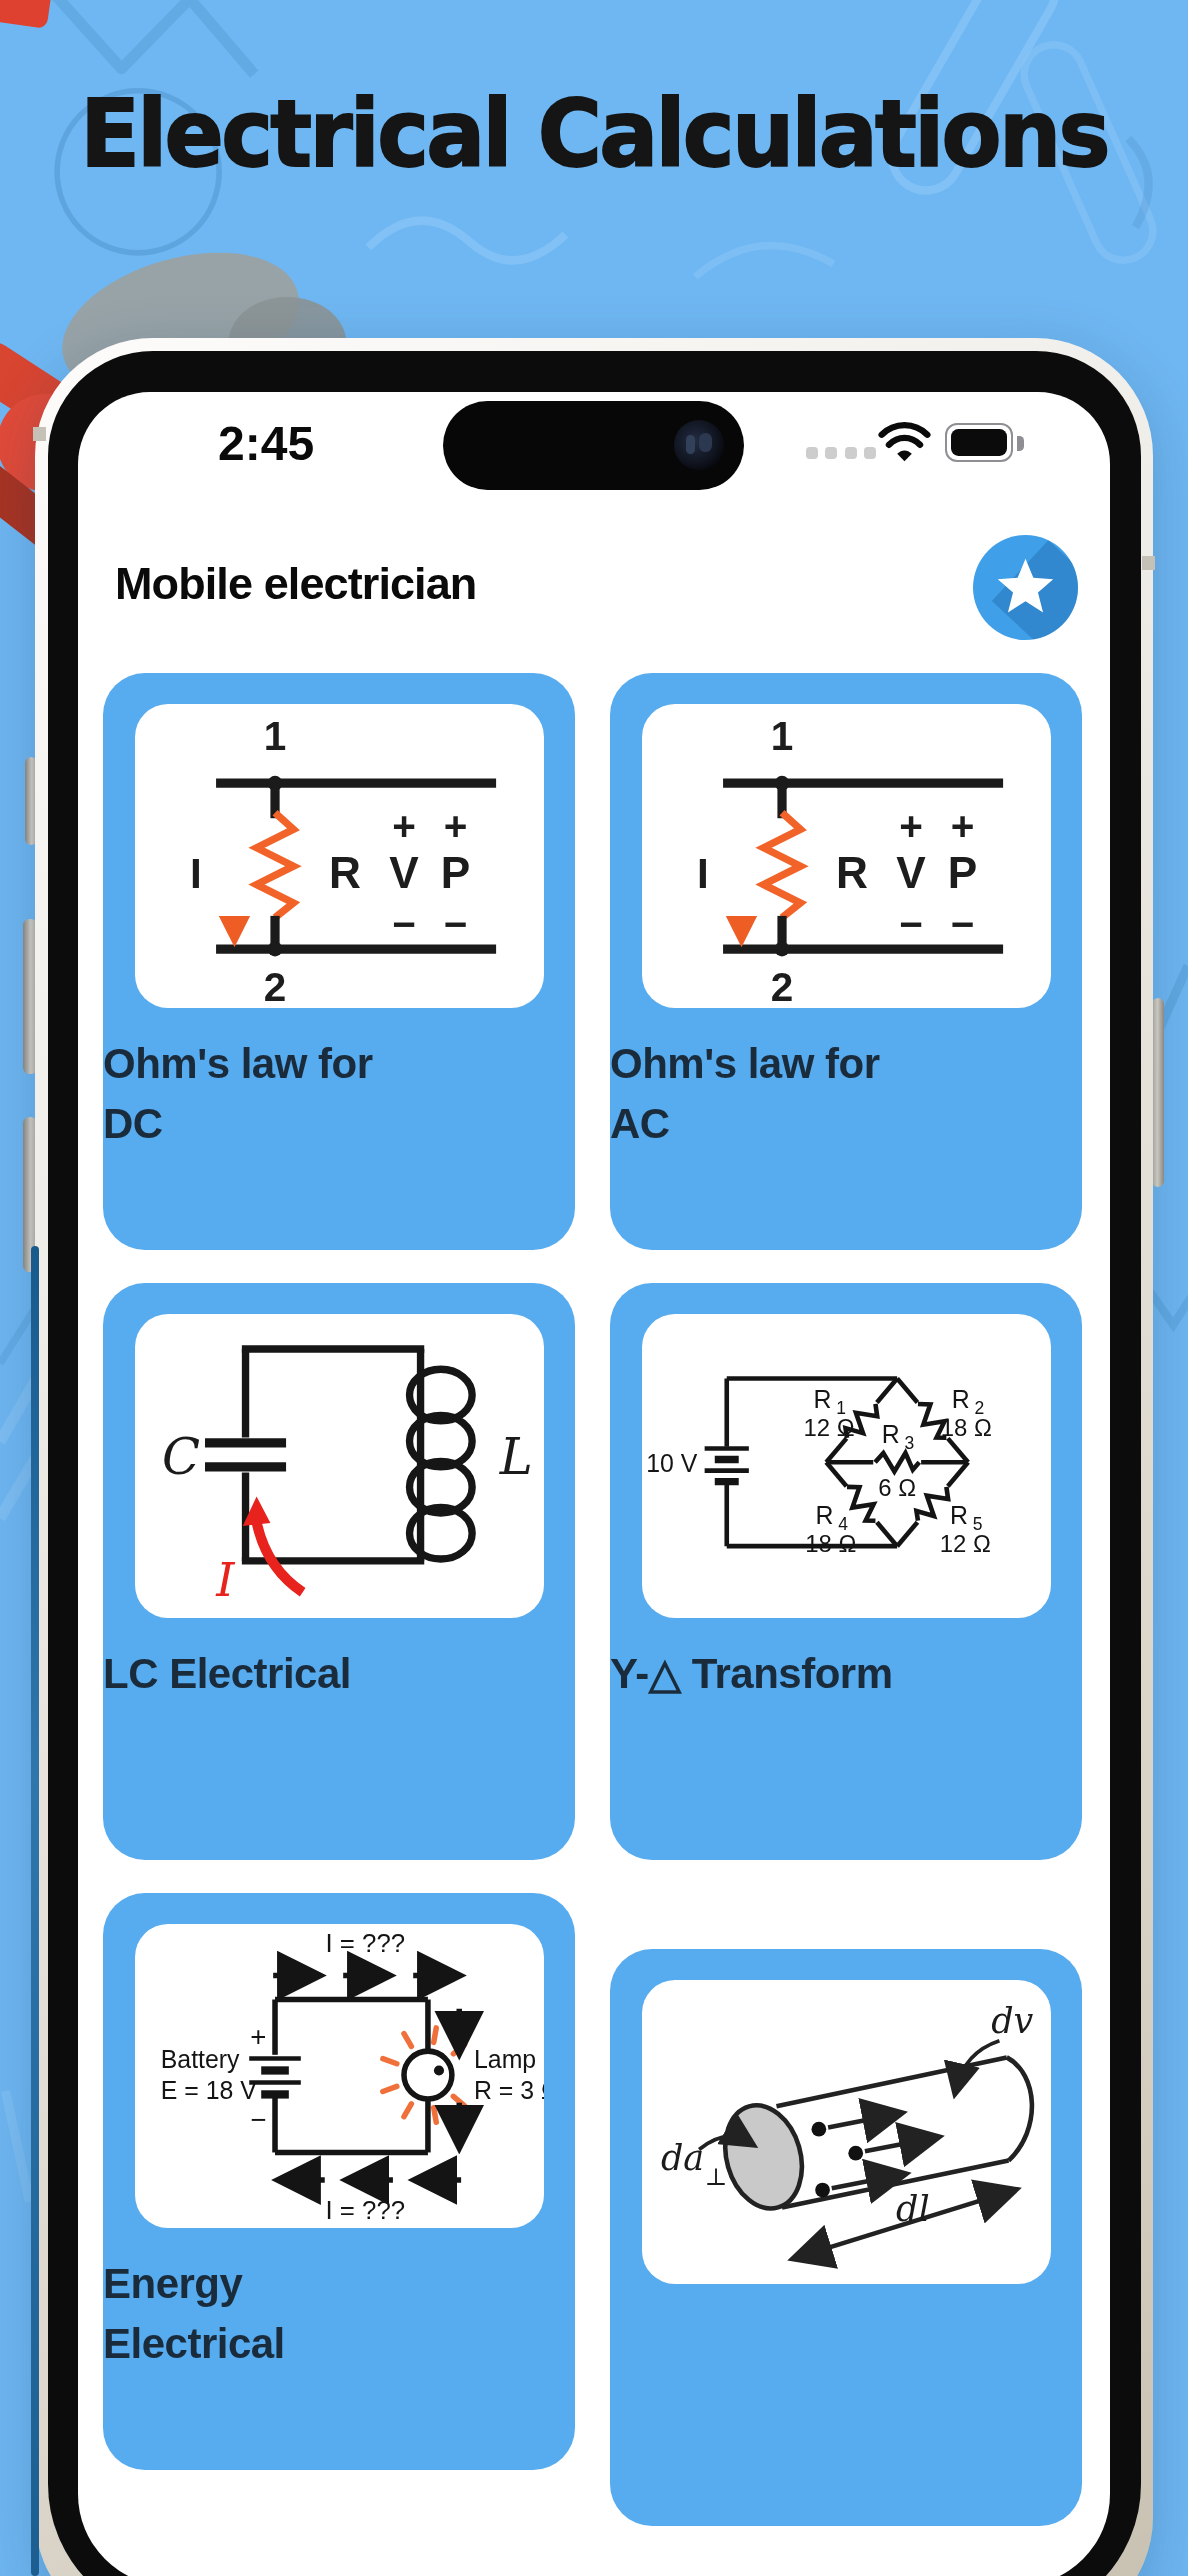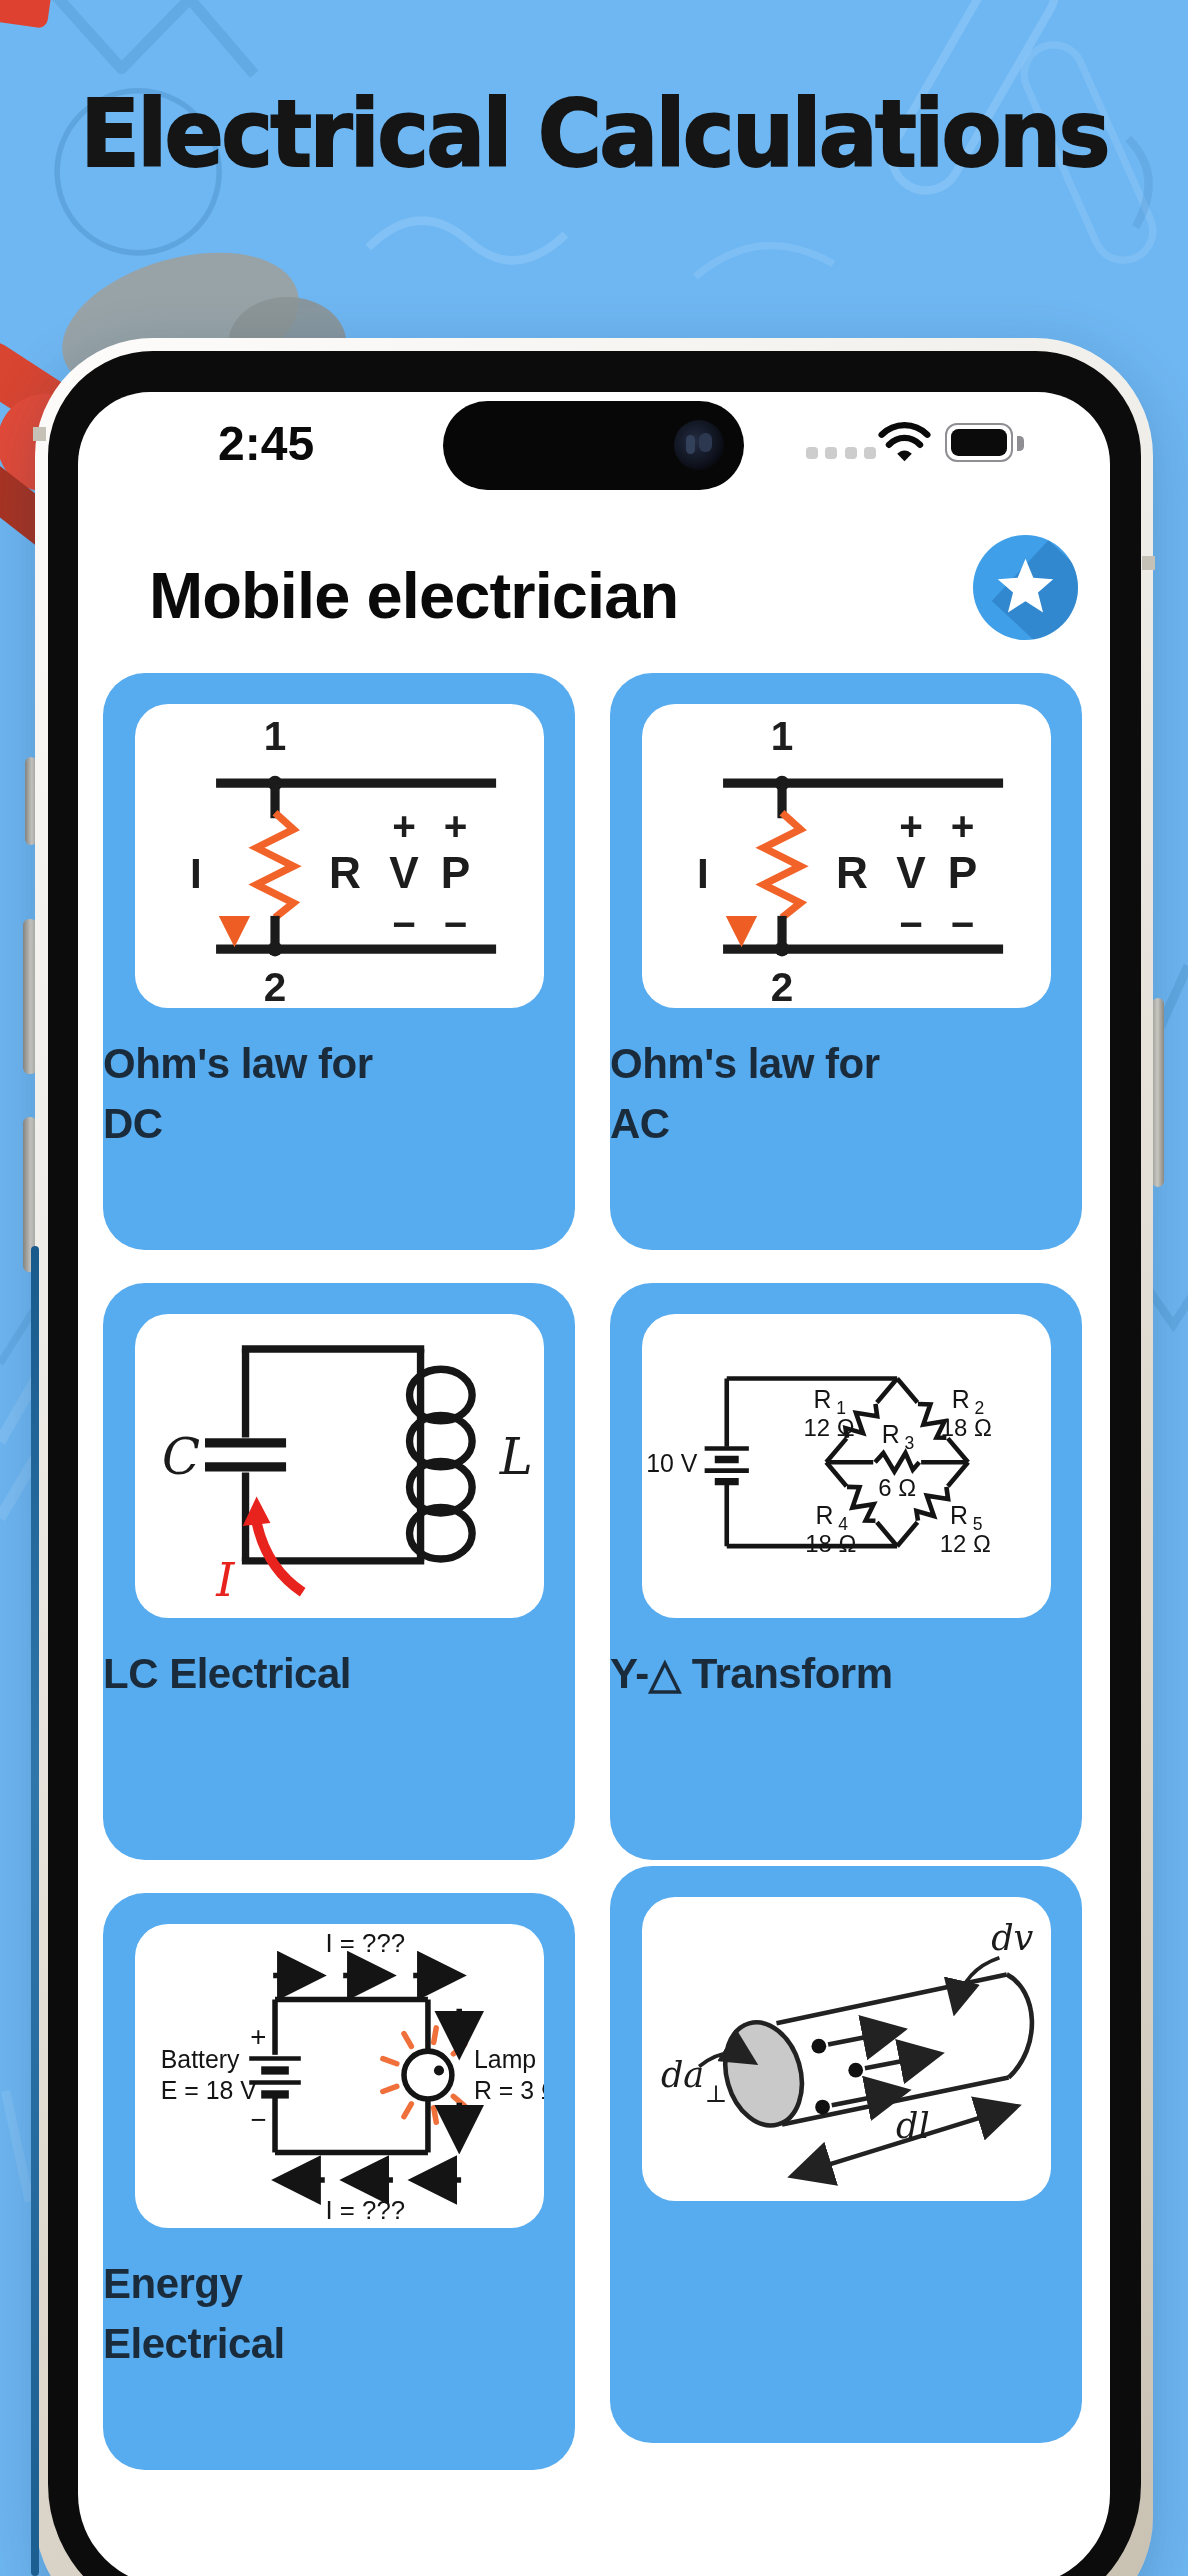--- a/index.html
+++ b/index.html
@@ -44,34 +44,34 @@
   .sig-dots{position:absolute;left:728px;top:55px;display:flex;gap:7.4px;}
   .sig-dots i{width:12px;height:12px;border-radius:3.7px;background:#cdcdcd;}
   .wifi{position:absolute;left:800px;top:28.6px;}
   .battery{position:absolute;left:867px;top:31px;width:68px;height:39px;
     border:2.8px solid #8e8e93;border-radius:12px;}
   .battery i{position:absolute;left:3.7px;top:3.7px;right:3.7px;bottom:3.7px;border-radius:7.4px;background:#0b0b0b;}
   .battery-nub{position:absolute;left:939px;top:44px;width:7.4px;height:14.7px;
     border-radius:0 4.6px 4.6px 0;background:#8e8e93;}
 
   
-  .app-title{position:absolute;left:37px;top:166px;font-size:65px;font-weight:bold;
-    color:#0a0a0a;letter-spacing:-0.9px;margin-left:34px;}
+  .app-title{position:absolute;left:37px;top:166px;font-size:45px;font-weight:bold;
+    color:#0a0a0a;letter-spacing:-0.9px;}
   .fav-btn{position:absolute;left:895px;top:143px;width:105px;height:105px;border-radius:50%;
     background:var(--star-button,#3f9fe8);overflow:hidden;border:none;padding:0;cursor:pointer;}
   .fav-btn .shade{position:absolute;left:31px;top:35px;width:120px;height:83px;
     background:rgba(30,100,165,.38);transform:rotate(43deg);}
   .fav-btn svg{position:absolute;left:22px;top:22px;}
 
   
   .card{position:absolute;width:472px;height:577px;border-radius:42px;
     background:var(--card-blue,#57abef);cursor:pointer;}
   .c1{left:25px;top:281px;} .c2{left:532px;top:281px;}
   .c3{left:25px;top:891px;} .c4{left:532px;top:891px;}
-  .c5{left:25px;top:1501px;}.c6{left:532px;top:1474px;}
+  .c5{left:25px;top:1501px;}.c6{left:532px;top:1557px;}
   .card-img{margin:31px auto 0;width:409px;height:304px;border-radius:33px;
     background:#fff;overflow:hidden;}
   .card-img svg{display:block;width:100%;height:100%;}
   .card-label{margin-top:26px;font-size:42px;font-weight:bold;
     line-height:1.44;color:var(--card-text,#1a2b3c);letter-spacing:-0.5px;}
 
   
   .wire10{stroke:#1b1b1b;stroke-width:10;}
   .wire8{stroke:#161616;stroke-width:8;}
   .wire6{stroke:#141414;stroke-width:6;}

